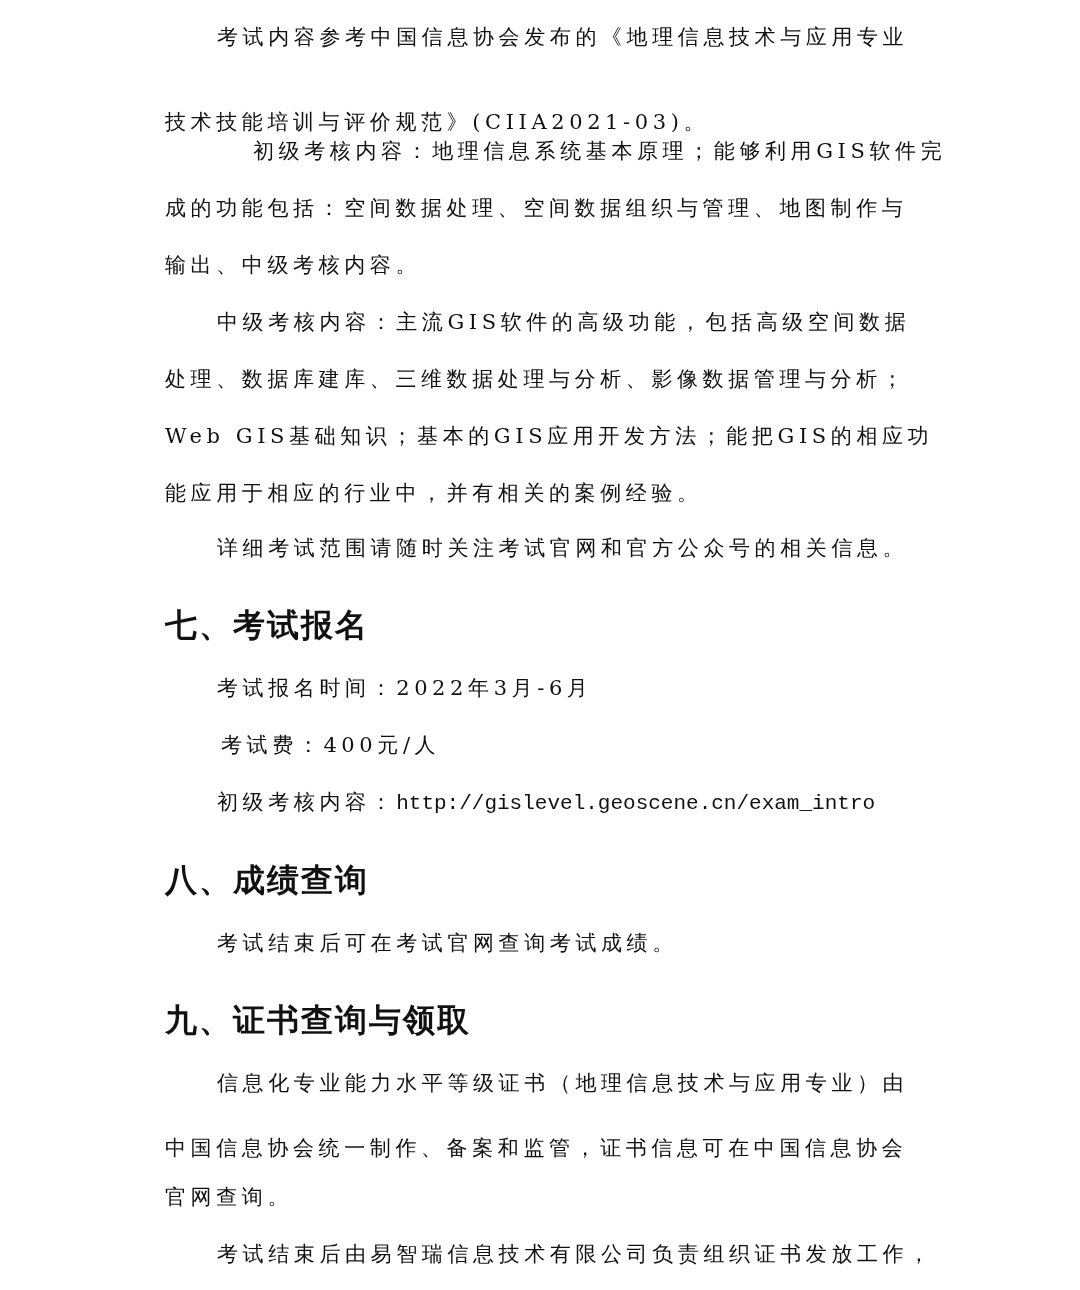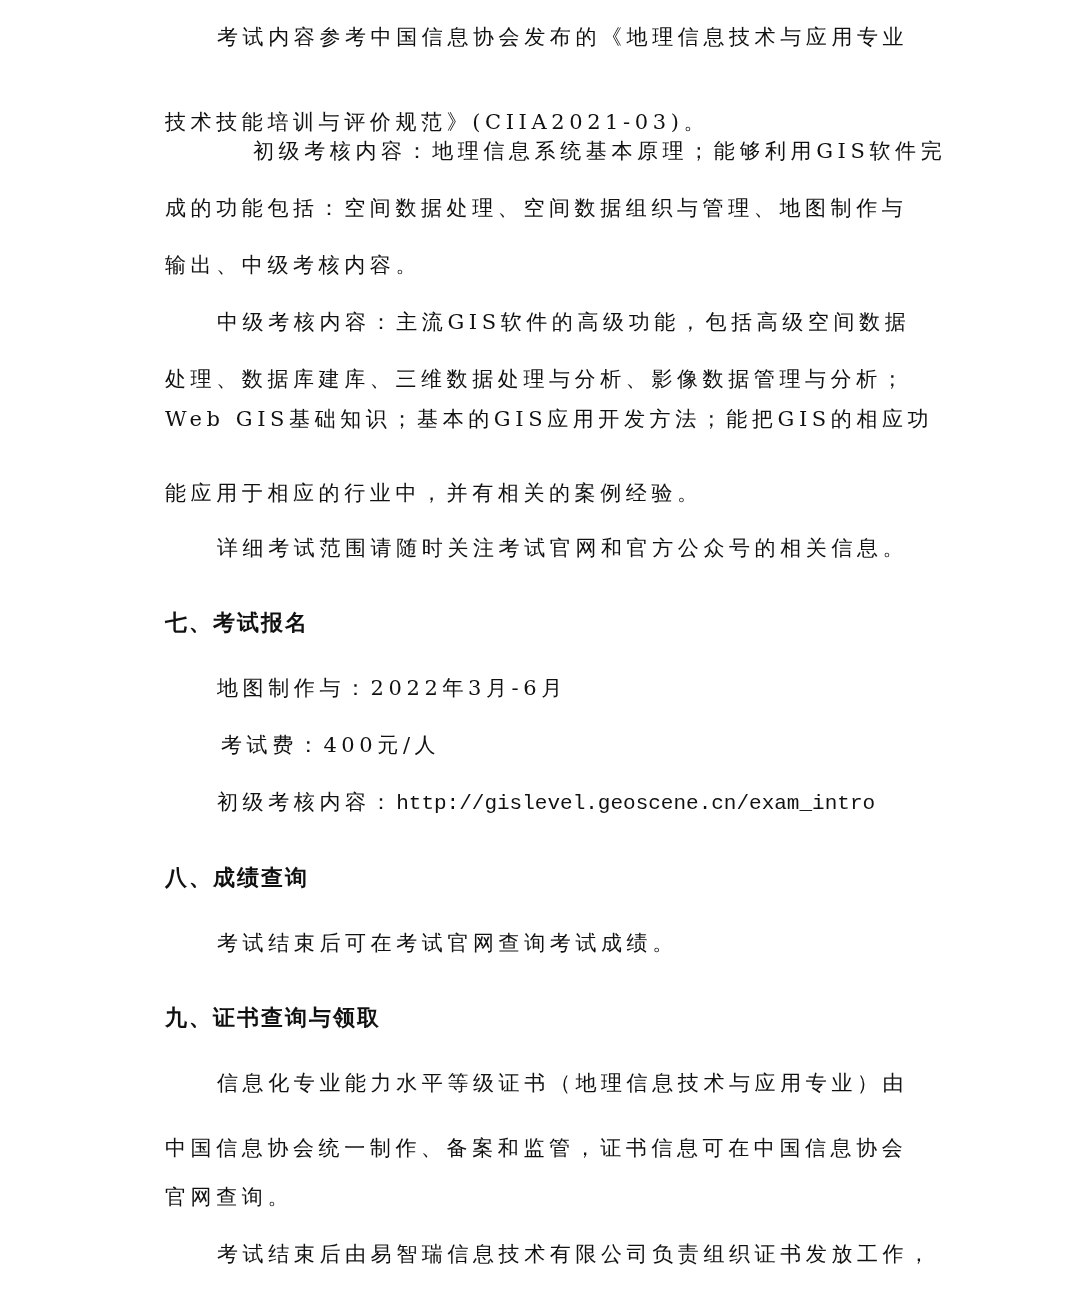--- a/index.html
+++ b/index.html
@@ -25,22 +25,22 @@
     position: absolute;
     left: 0;
     white-space: nowrap;
     font-size: 21px;
     line-height: 30px;
     letter-spacing: 4.6px;
     font-weight: normal;
   }
   .indent { left: 52px; }
   .heading {
-    font-family: Liberation Mono, monospace;
-    font-size: 22px;
+    font-family: Liberation Sans, sans-serif;
+    font-size: 32px;
     font-weight: bold;
     letter-spacing: 2px;
   }
   .latin {
     font-family: "Liberation Mono", "DejaVu Sans Mono", monospace;
     letter-spacing: 0;
   }
 </style>
 </head>
 <body>
@@ -49,27 +49,27 @@
 
   <div class="line indent" style="top:22px;">考试内容参考中国信息协会发布的《地理信息技术与应用专业</div>
   <div class="line" style="top:79px;margin-top:28px;">技术技能培训与评价规范》(CIIA2021-03)。</div>
 
   <div class="line indent" style="top:136px;margin-left:36px;">初级考核内容：地理信息系统基本原理；能够利用GIS软件完</div>
   <div class="line" style="top:193px;">成的功能包括：空间数据处理、空间数据组织与管理、地图制作与</div>
   <div class="line" style="top:250px;">输出、中级考核内容。</div>
 
   <div class="line indent" style="top:307px;">中级考核内容：主流GIS软件的高级功能，包括高级空间数据</div>
   <div class="line" style="top:364px;">处理、数据库建库、三维数据处理与分析、影像数据管理与分析；</div>
-  <div class="line" style="top:404px;">Web GIS基础知识；基本的GIS应用开发方法；能把GIS的相应功</div>
+  <div class="line" style="top:421px;">Web GIS基础知识；基本的GIS应用开发方法；能把GIS的相应功</div>
   <div class="line" style="top:478px;text-align:center;">能应用于相应的行业中，并有相关的案例经验。</div>
 
   <div class="line indent" style="top:535px;font-family:Liberation Mono, monospace;">详细考试范围请随时关注考试官网和官方公众号的相关信息。</div>
 
   <div class="line heading" style="top:610px;">七、考试报名</div>
-  <div class="line indent" style="top:673px;">地图制作与：2022年3月-6月</div>
+  <div class="line indent" style="top:673px;">考试报名时间：2022年3月-6月</div>
   <div class="line indent" style="top:730px; left:56px;">考试费：400元/人</div>
   <div class="line indent" style="top:787px;">
     <span>初级考核内容：</span><span class="latin">http://gislevel.geoscene.cn/exam_intro</span>
   </div>
 
   <div class="line heading" style="top:865px;">八、成绩查询</div>
   <div class="line indent" style="top:928px;">考试结束后可在考试官网查询考试成绩。</div>
 
   <div class="line heading" style="top:1005px;">九、证书查询与领取</div>
   <div class="line indent" style="top:1068px;">信息化专业能力水平等级证书（地理信息技术与应用专业）由</div>

